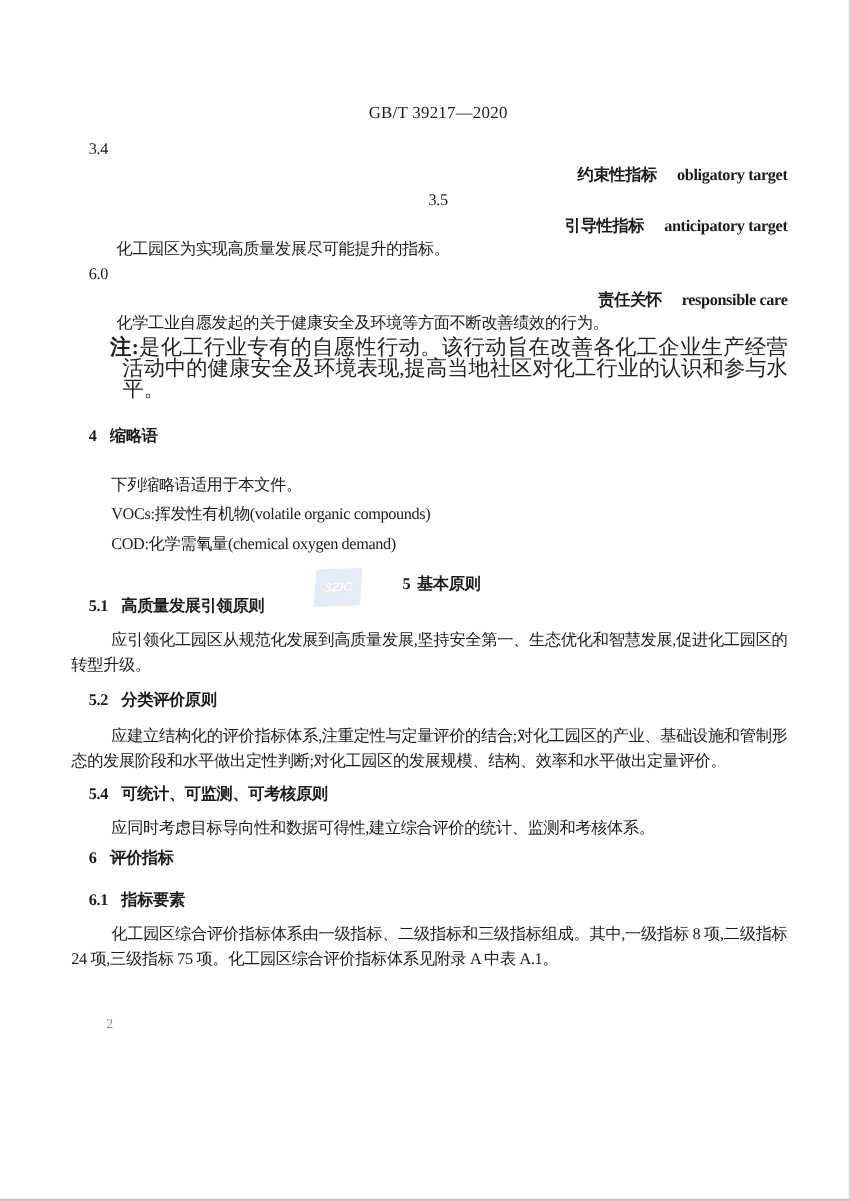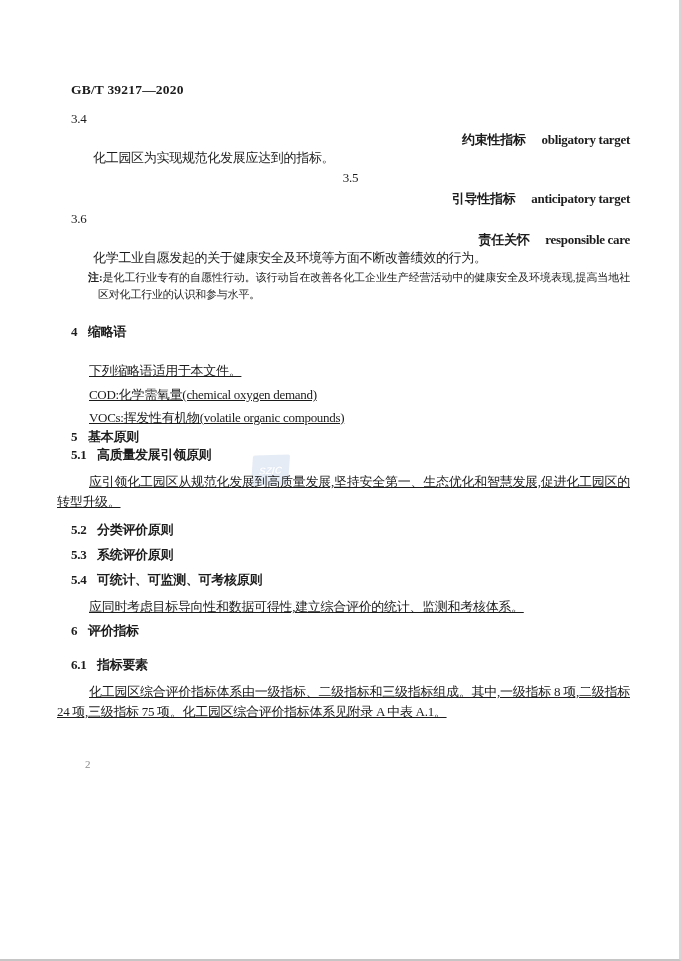--- a/index.html
+++ b/index.html
@@ -4,35 +4,35 @@
 <style>
   html,body{margin:0;padding:0;background:#ffffff;}
   .page{
     width:681px;height:961px;position:relative;background:#fff;
     border-right:2px solid #d6d6d6;border-bottom:2px solid #c6c6c6;
     box-sizing:border-box;overflow:hidden;
     font-family:"Liberation Serif","DejaVu Serif",serif;
     color:#1c1c1c;
   }
   .content{position:absolute;left:57px;top:78px;width:573px;font-size:13px;letter-spacing:-0.3px;line-height:18px;}
-  .running-header{margin:3px 0 0 14px;font-weight:bold;font-size:13.5px;letter-spacing:0.2px;}
+  .running-header{margin:3px 0 0 14px;font-weight:normal;font-size:13.5px;letter-spacing:0.2px;text-align:center;}
   .term-number{margin:11px 0 0 14px;}
   .t34{margin-top:11px;} .t35{margin-top:2px;text-align:center;} .t36{margin-top:2px;}
   .term-title{margin:3px 0 0 36px;font-weight:bold;text-align:right;}
   .term-title .en{margin-left:16px;}
   .term-def{margin:0 0 0 36px;}
-  .note{margin:2px 0 0 41px;text-indent:-10px;font-size:11px;letter-spacing:-0.2px;line-height:17px;color:#222;text-align:justify;}
+  .note{margin:2px 0 0 41px;text-indent:-10px;font-size:17px;letter-spacing:-0.2px;line-height:17px;color:#222;text-align:justify;}
   .note .note-label{font-weight:bold;}
   .sec-heading{font-weight:bold;margin-left:14px;}
   .sec-heading .num{display:inline-block;min-width:26px;font-weight:bold;}
   .sec-heading .num.single{min-width:17px;}
-  .h4{margin-top:20px;font-family:Liberation Serif, serif;} .h5{} .h51{}
+  .h4{margin-top:20px;font-family:Liberation Serif, serif;} .h5{margin-top:13px;text-align:center;} .h51{}
   .h52{margin-top:9px;} .h53{margin-top:7px;} .h54{margin-top:7px;}
   .h6{margin-top:5px;} .h61{margin-top:16px;}
-  .para{margin:8px 0 0 0;text-indent:32px;line-height:20px;text-align:justify;text-justify:inter-character;text-decoration:underline;}
+  .para{margin:8px 0 0 0;text-indent:32px;line-height:20px;text-align:justify;text-justify:inter-character;}
   .p-intro{margin-top:20px;} .p-abbr1{margin-top:4px;} .p-abbr2{margin-top:3px;}
   .p52{margin-top:10px;} .p53{margin-top:10px;} .p54{margin-top:8px;}
   .page-number{margin:33px 0 0 28px;color:#8c8c8c;font-size:11px;letter-spacing:0;}
   .watermark{
     position:absolute;left:252px;top:455px;width:37px;height:30px;
     background:#e2e9f4;border-radius:2px;transform:skewX(-6deg) rotate(-2deg);
     display:flex;align-items:center;justify-content:center;
     color:#ffffff;font-weight:bold;font-style:italic;font-size:10px;
     font-family:"Liberation Sans","DejaVu Sans",sans-serif;
     text-shadow:0 0 1px #c9d6ec;opacity:0.85;
@@ -46,59 +46,57 @@
   <div class="watermark">SZIC</div>
 
   <div class="content">
 
     <div class="running-header">GB/T 39217—2020</div>
 
     <div class="term-number t34">3.4</div>
     <div class="term-title">
       <span class="cn">约束性指标</span><span class="en">obligatory target</span>
     </div>
-    <div class="term-def">化工园区为实现规范化发展应达到的指标。</div>
 
     <div class="term-number t35">3.5</div>
     <div class="term-title">
       <span class="cn">引导性指标</span><span class="en">anticipatory target</span>
     </div>
+    <div class="term-def">化工园区为实现高质量发展尽可能提升的指标。</div>
 
-    <div class="term-number t36">3.6</div>
+    <div class="term-number t36">6.0</div>
     <div class="term-title">
       <span class="cn">责任关怀</span><span class="en">responsible care</span>
     </div>
     <div class="term-def">化学工业自愿发起的关于健康安全及环境等方面不断改善绩效的行为。</div>
     <div class="note">
       <span class="note-label">注:</span><span>是化工行业专有的自愿性行动。该行动旨在改善各化工企业生产经营活动中的健康安全及环境表现,提高当地社区对化工行业的认识和参与水平。</span>
     </div>
 
     <div class="sec-heading h4">
       <span class="num single">4</span><span>缩略语</span>
     </div>
     <div class="para p-intro">下列缩略语适用于本文件。</div>
+    <div class="para p-abbr2">VOCs:挥发性有机物(volatile organic compounds)</div>
     <div class="para p-abbr1">COD:化学需氧量(chemical oxygen demand)</div>
-    <div class="para p-abbr2">VOCs:挥发性有机物(volatile organic compounds)</div>
 
     <div class="sec-heading h5">
       <span class="num single">5</span><span>基本原则</span>
     </div>
 
     <div class="sec-heading h51">
       <span class="num">5.1</span><span>高质量发展引领原则</span>
     </div>
     <div class="para">应引领化工园区从规范化发展到高质量发展,坚持安全第一、生态优化和智慧发展,促进化工园区的转型升级。</div>
 
     <div class="sec-heading h52">
       <span class="num">5.2</span><span>分类评价原则</span>
     </div>
 
-    <div class="sec-heading h53">
-      <span class="num">5.3</span><span>系统评价原则</span>
-    </div>
+    <div class="para p53">应建立结构化的评价指标体系,注重定性与定量评价的结合;对化工园区的产业、基础设施和管制形态的发展阶段和水平做出定性判断;对化工园区的发展规模、结构、效率和水平做出定量评价。</div>
 
     <div class="sec-heading h54">
       <span class="num">5.4</span><span>可统计、可监测、可考核原则</span>
     </div>
     <div class="para p54">应同时考虑目标导向性和数据可得性,建立综合评价的统计、监测和考核体系。</div>
 
     <div class="sec-heading h6">
       <span class="num single">6</span><span>评价指标</span>
     </div>
 

